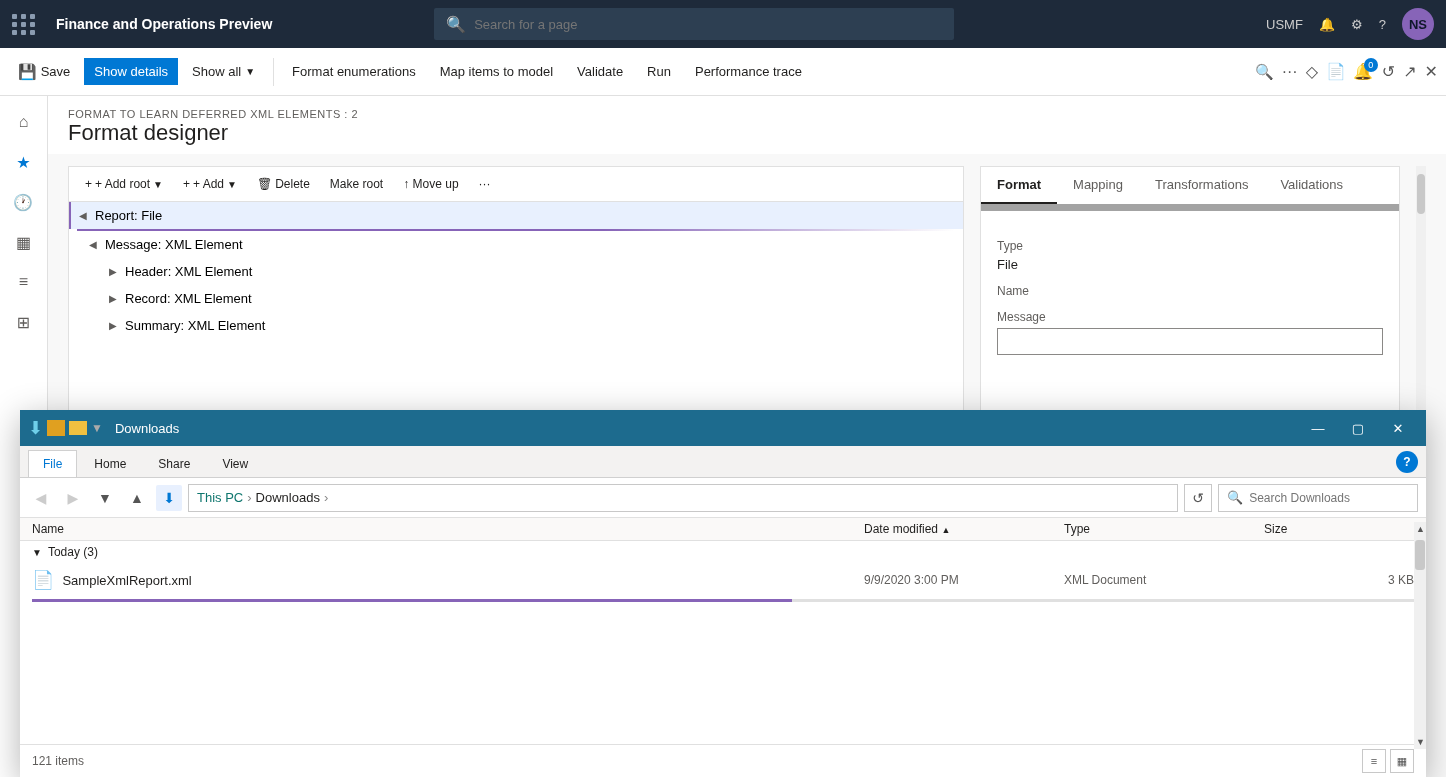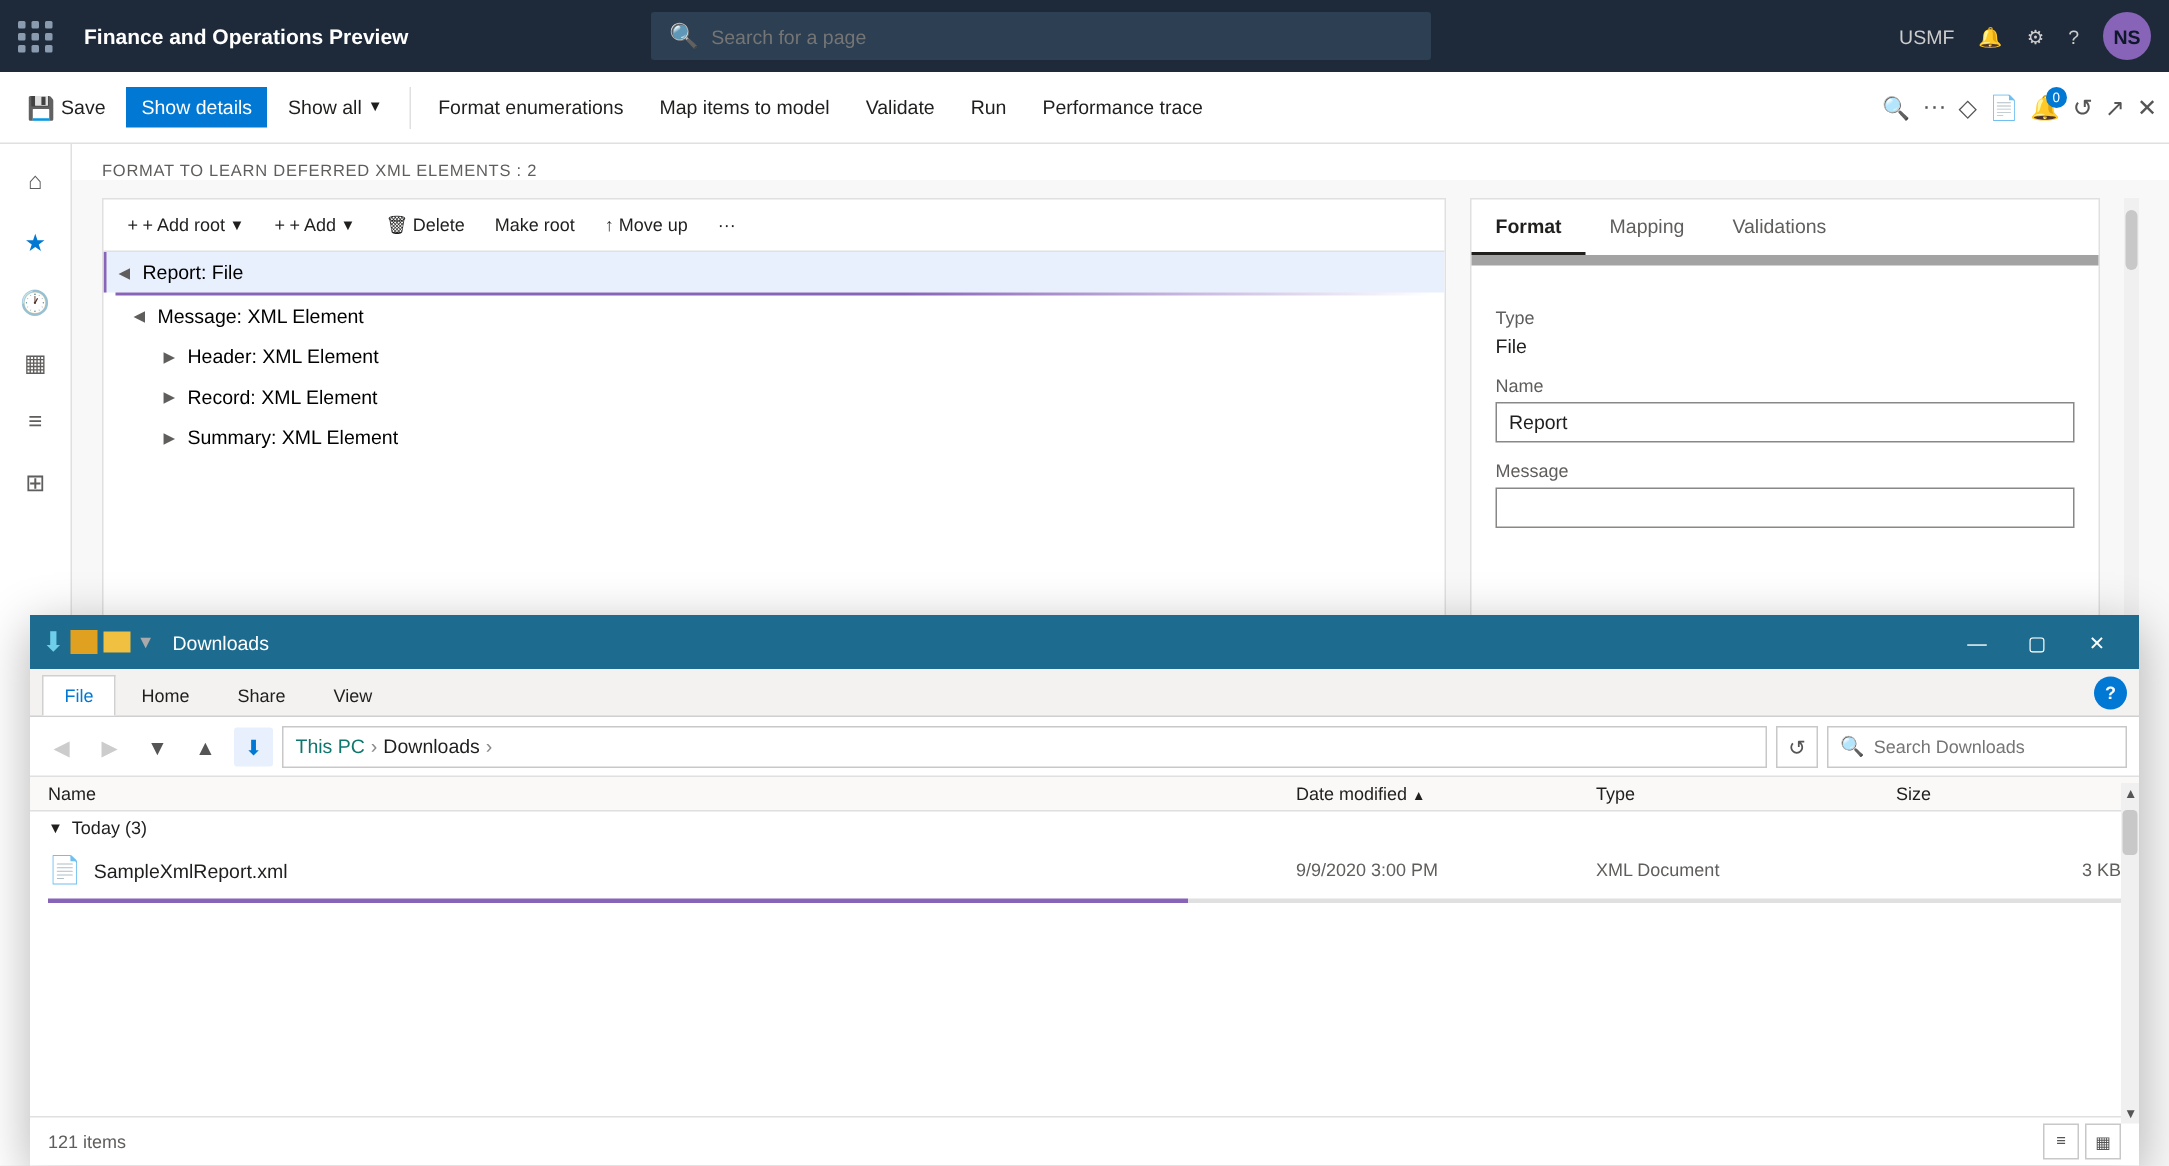--- a/index.html
+++ b/index.html
@@ -354,20 +354,21 @@
     <div class="sidebar-icon active">★</div>
     <div class="sidebar-icon">🕐</div>
     <div class="sidebar-icon">▦</div>
     <div class="sidebar-icon">≡</div>
     <div class="sidebar-icon">⊞</div>
   </div>
 
   <div class="content-area">
     <div class="page-header">
       <div class="breadcrumb">FORMAT TO LEARN DEFERRED XML ELEMENTS : 2</div>
+      <div class="page-title">Format designer</div>
     </div>
 
     <div class="designer-body">
 
       <div class="tree-panel">
         <div class="tree-toolbar">
           <button class="tree-btn">
             <span>+</span>
             <span style="font-size:12px;">+ Add root</span>
             <span style="font-size:10px;">▼</span>
@@ -412,27 +413,27 @@
             <span class="tree-arrow">▶</span>
             <span>Summary: XML Element</span>
           </div>
         </div>
       </div>
 
       <div class="props-panel">
         <div class="props-tabs">
           <div class="props-tab active">Format</div>
           <div class="props-tab">Mapping</div>
+          <div class="props-tab">Transformations</div>
           <div class="props-tab">Validations</div>
         </div>
         <div class="props-content">
           <div class="prop-label">Type</div>
           <div class="prop-value">File</div>
           <div class="prop-label">Name</div>
-          <input class="prop-input" value="Report" style="">
           <div class="prop-label">Message</div>
           <input class="prop-input" value="" style="">
         </div>
       </div>
 
       <div style="width:10px;background:#f0f0f0;display:flex;flex-direction:column;align-items:center;">
         <div style="width:8px;height:40px;background:#c8c8c8;border-radius:4px;margin-top:8px;"></div>
       </div>
     </div>
   </div>

